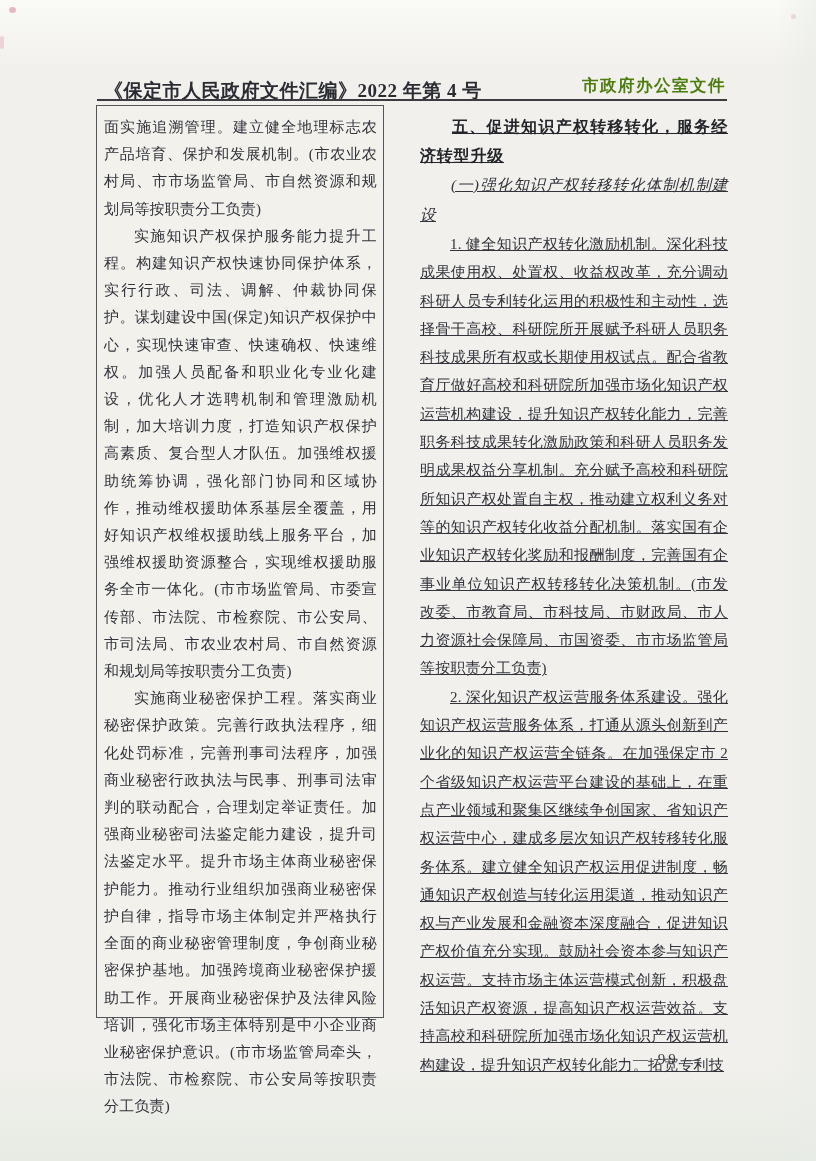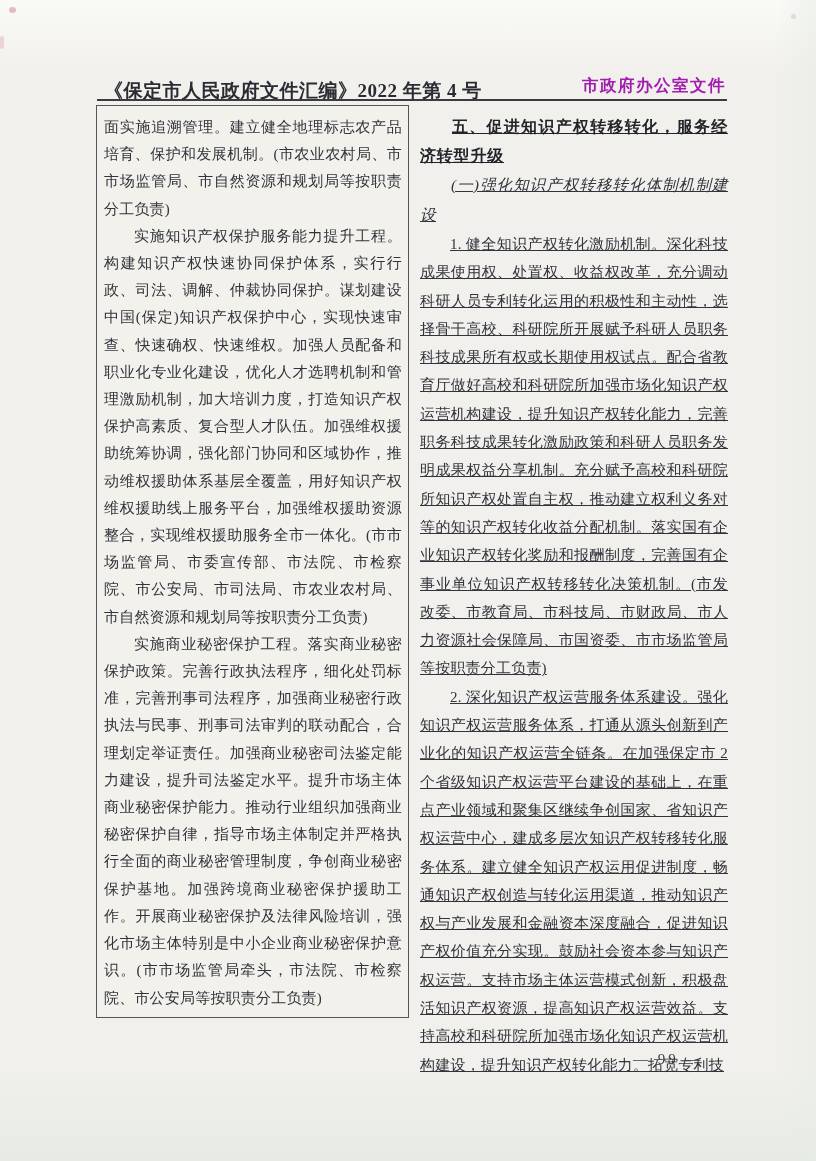--- a/index.html
+++ b/index.html
@@ -45,31 +45,31 @@
   
   .header-journal {
     position:absolute; left:104px; top:78px;
     font-size:19px; font-weight:bold; letter-spacing:.5px;
     white-space:nowrap; color:#2b2c33;
   }
   .header-doclabel {
     position:absolute; right:90px; top:75px;
     font-family:Liberation Mono, monospace;
     font-weight:bold; font-size:16.5px; letter-spacing:1.5px;
-    white-space:nowrap; color:#a21caf;
+    white-space:nowrap; color:#4d7c0f;
   }
   .header-rule {
     position:absolute; left:97px; top:99px; width:630px; height:2px;
     background:#3b3b40;
   }
 
   
   .left-box {
     position:absolute; left:96px; top:105px;
-    width:313px; height:913px;
+    width:288px; height:913px;
     border:1.5px solid #54555b;
     box-sizing:border-box;
     padding:8px 6px 0 7px;
     background:rgba(244,243,239,.35);
   }
   .left-box p {
     margin:0;
     font-size:15px;
     line-height:27.2px;
     text-align:justify;

